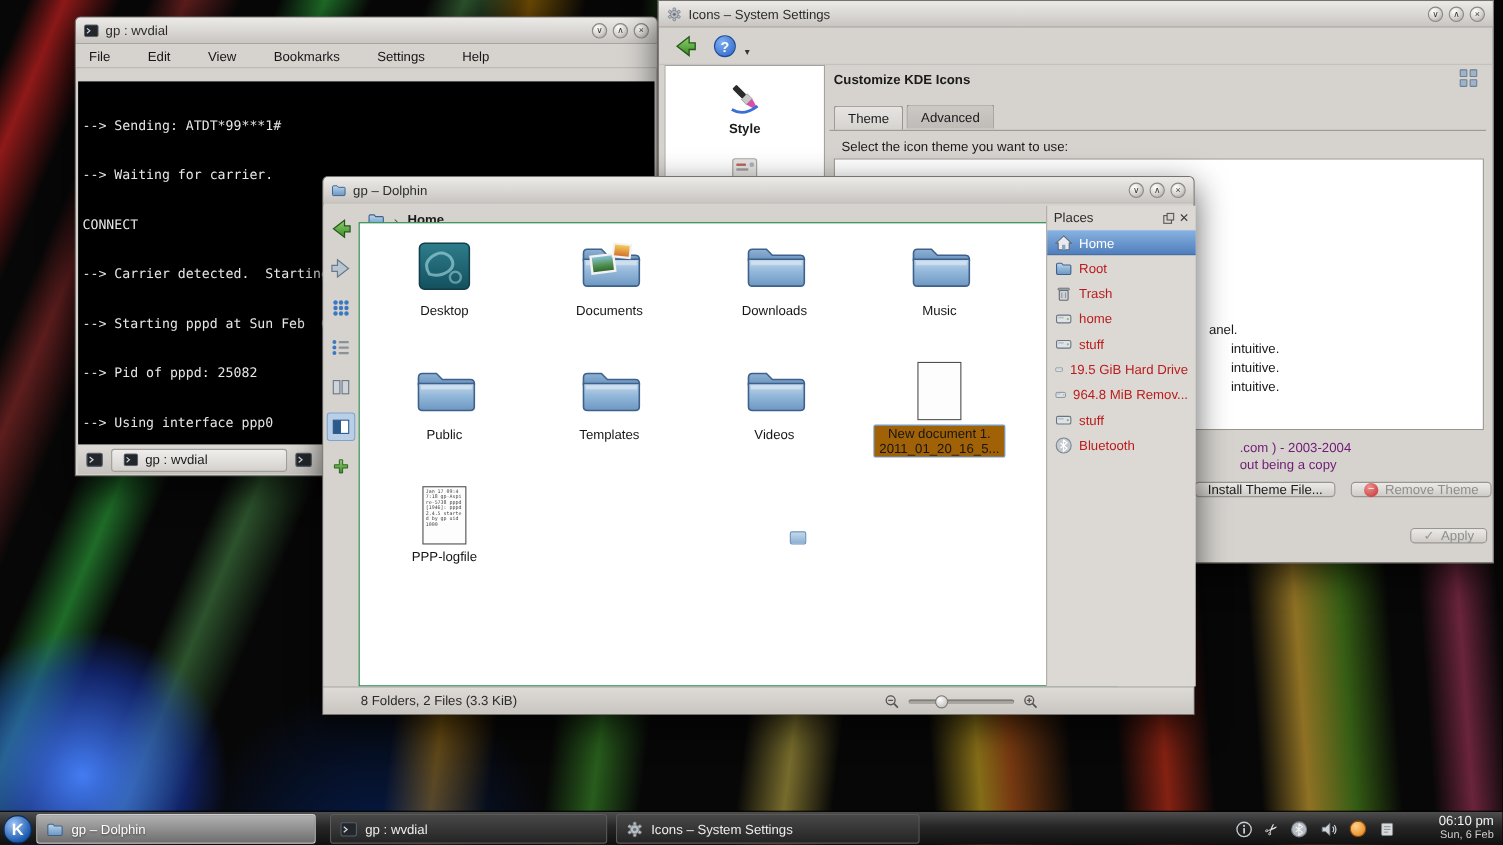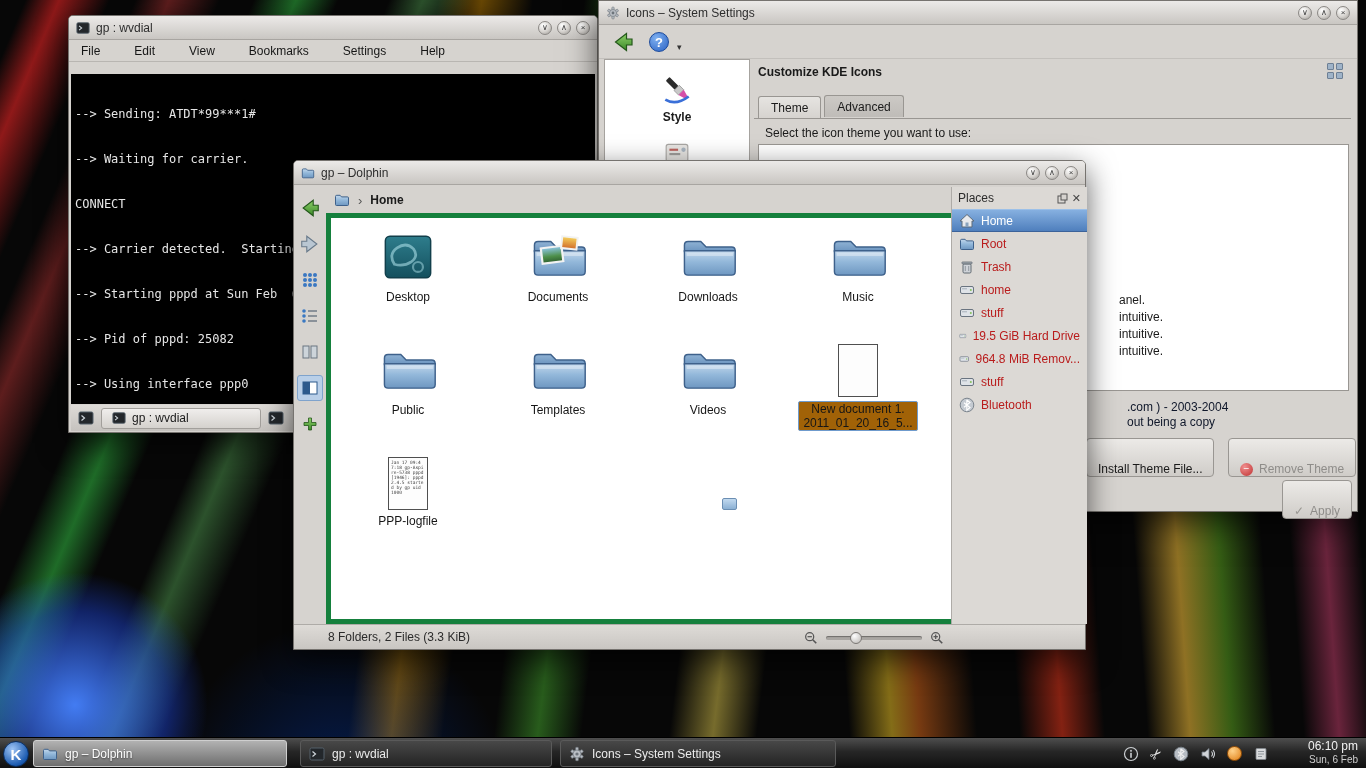--- a/index.html
+++ b/index.html
@@ -56,43 +56,43 @@
   .style-label{font-weight:bold}
   .s-heading{position:absolute;left:159px;top:64px;font-weight:bold}
   .s-tabs{position:absolute;left:159px;top:94px;display:flex;align-items:flex-start;height:24px}
   .s-tab{padding:4px 12px 3px;border:1px solid #999692;border-bottom:none;border-radius:3px 3px 0 0;
     background:linear-gradient(#ccc9c5,#bfbcb8);margin-right:3px;position:relative}
   .s-tab.active{background:linear-gradient(#e6e4e1,#d6d3cf);top:1px}
   .s-tabline{position:absolute;left:155px;right:6px;top:117px;border-top:1px solid #999692}
   .s-select-label{position:absolute;left:166px;top:125px}
   .s-list{position:absolute;left:159px;top:143px;right:8px;height:247px;background:#fff;border:1px solid #999692}
   .s-frag{position:absolute;color:#1a1a1a;white-space:nowrap}
-  .s-desc{position:absolute;color:#0f172a;white-space:nowrap}
-  .s-btn{position:absolute;height:39px;display:flex;align-items:flex-end;gap:6px;padding:0 11px;
+  .s-desc{position:absolute;color:#701a75;white-space:nowrap}
+  .s-btn{position:absolute;height:14px;display:flex;align-items:center;gap:6px;padding:0 11px;
     border:1px solid #999692;border-radius:4px;background:linear-gradient(#eceae7,#cfccc8);white-space:nowrap}
   .s-btn.disabled{color:#8f8d8a}
   .minus-ico{width:13px;height:13px;border-radius:50%;background:radial-gradient(circle at 35% 30%,#f08f8f,#bf3030);
     color:#fff;font-size:10px;line-height:12px;text-align:center}
   .check-ico{color:#9a9893;font-size:12px}
   .overview-grid{position:absolute;right:14px;top:62px;width:16px;height:16px;display:grid;
     grid-template-columns:7px 7px;gap:2px}
   .overview-grid span{background:#9fb3c8;border:1px solid #6d7f94;border-radius:1px}
 
   
   .dolphin-win{left:293px;top:160px;width:793px;height:490px}
   .d-strip{position:absolute;left:0;top:26px;width:32px;bottom:25px;background:#d6d3cf;
     display:flex;flex-direction:column;align-items:center;padding-top:8px;gap:10px}
   .d-tool{width:26px;height:26px;display:flex;align-items:center;justify-content:center;border-radius:3px}
   .d-tool.pressed{background:#b9cfe8;border:1px solid #7fa3cc}
   .d-crumbbar{position:absolute;left:32px;top:26px;width:625px;height:26px;display:flex;align-items:center;
     gap:8px;padding:0 8px}
   .crumb-sep{color:#555;font-size:13px}
   .crumb-root{font-weight:bold}
-  .d-view{position:absolute;left:32px;top:52px;width:690px;bottom:25px;background:#fff;
-    border:5px solid #15803d;overflow:hidden}
+  .d-view{position:absolute;left:32px;top:41px;width:690px;bottom:25px;background:#fff;
+    border:1px solid #15803d;overflow:hidden}
   .d-grid{position:absolute;left:2px;top:4px;display:grid;grid-template-columns:repeat(4,150px);grid-auto-rows:113px}
   .dcell{display:flex;flex-direction:column;align-items:center;padding-top:6px}
   .i56{width:58px;height:58px}
   .dlabel{margin-top:4px;text-align:center;color:#161616;line-height:14px;max-width:130px}
   .dlabel.sel{background:#a16207;border:1px solid #6f9bcd;border-radius:2px;padding:0 4px;white-space:pre-line}
   .file-ico{width:40px;height:53px;background:#fdfdfd;border:1.5px solid #4f4f4f;margin-top:3px;overflow:hidden}
   .file-prev{font-size:4.5px;line-height:5px;color:#444;padding:2px;word-break:break-all;
     font-family:"DejaVu Sans Mono",monospace}
   .stray{position:absolute;left:391px;top:280px;width:15px;height:12px;border-radius:2px;
     background:linear-gradient(#bcd6ee,#7fa8cf);border:1px solid #5b82ab;opacity:.9}
@@ -355,21 +355,21 @@
 
     <div class="s-heading">Customize KDE Icons</div>
     <div class="s-tabs">
       <span class="s-tab active">Theme</span>
       <span class="s-tab">Advanced</span>
     </div>
     <div class="s-tabline"></div>
     <div class="s-select-label">Select the icon theme you want to use:</div>
     <div class="s-list"></div>
 
-    <span class="s-frag" style="left:520px;top:292px">anel.</span>
+    <span class="s-frag" style="left:500px;top:292px">anel.</span>
     <span class="s-frag" style="left:520px;top:309px">intuitive.</span>
     <span class="s-frag" style="left:520px;top:326px">intuitive.</span>
     <span class="s-frag" style="left:520px;top:343px">intuitive.</span>
     <span class="s-desc" style="left:528px;top:399px">.com ) - 2003-2004</span>
     <span class="s-desc" style="left:528px;top:414px">out being a copy</span>
 
     <span class="s-btn" style="left:487px;top:437px">
       <span>Install Theme File...</span>
     </span>
     <span class="s-btn disabled" style="left:629px;top:437px">

